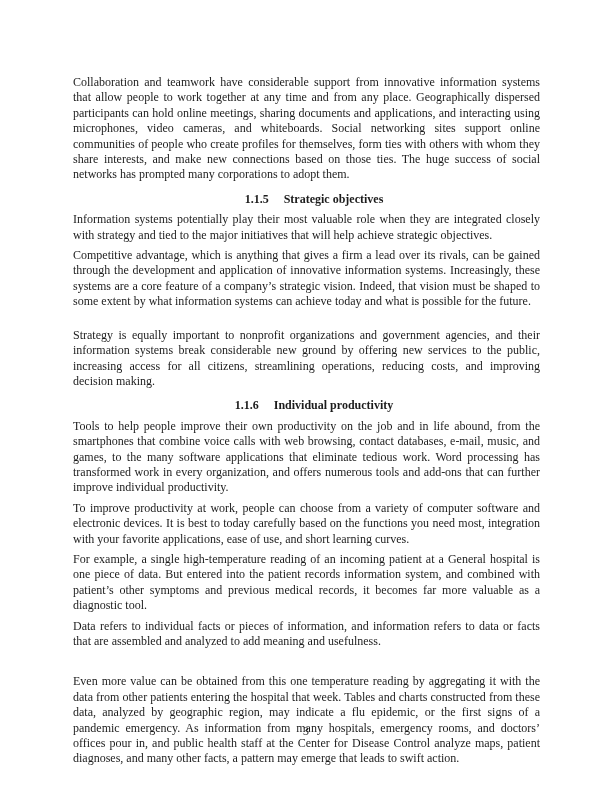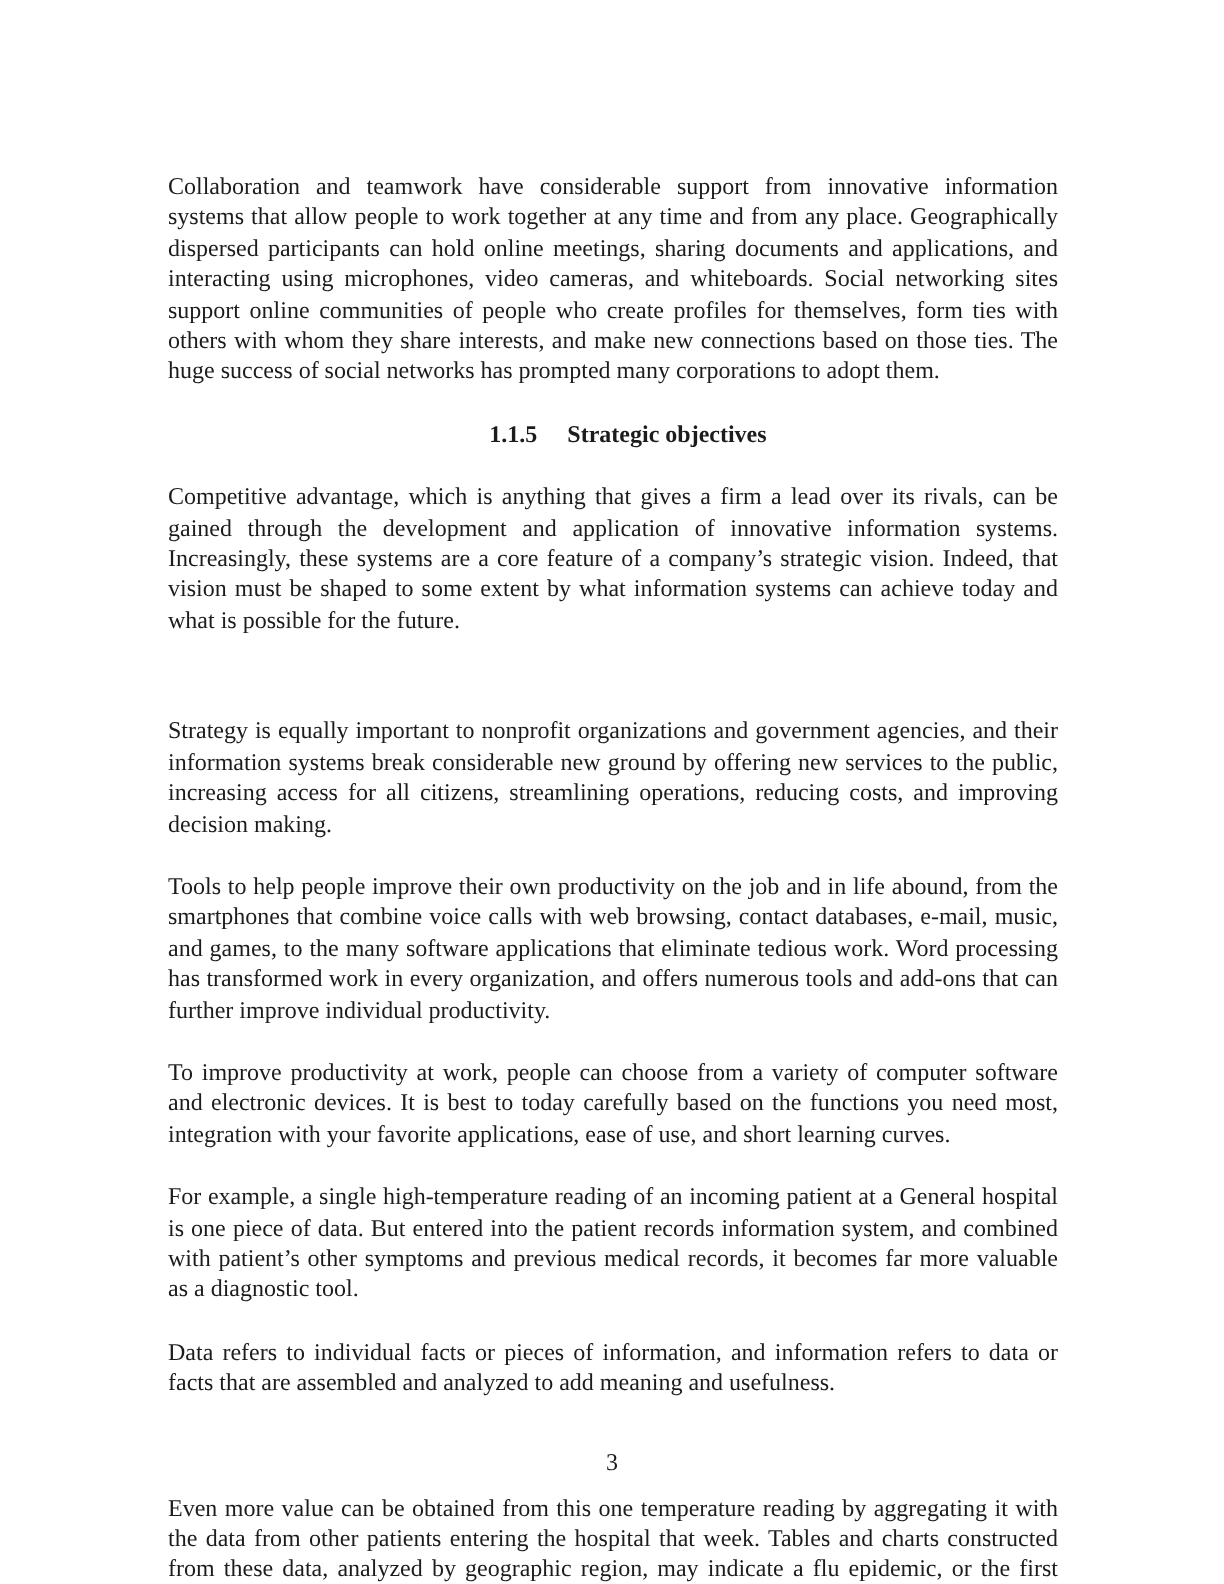--- a/index.html
+++ b/index.html
@@ -19,21 +19,21 @@
     color: #1c1c1c;
   }
   .content {
     position: absolute;
     left: 68px;
     top: 70px;
     width: 477px;
     text-align: justify;
   }
   p.body-para {
-    margin: 16px;
+    margin: 5px;
     padding: 0;
     text-align: justify;
   }
   .heading {
     font-weight: bold;
     margin: 9px 0 0 0;
     text-align: center;
     white-space: nowrap;
   }
   .hnum {
@@ -59,27 +59,31 @@
 <div class="page">
   <div class="content">
 
     <p class="body-para">Collaboration and teamwork have considerable support from innovative information systems that allow people to work together at any time and from any place. Geographically dispersed participants can hold online meetings, sharing documents and applications, and interacting using microphones, video cameras, and whiteboards. Social networking sites support online communities of people who create profiles for themselves, form ties with others with whom they share interests, and make new connections based on those ties. The huge success of social networks has prompted many corporations to adopt them.</p>
 
 
     <div class="heading">
       <span class="hnum">1.1.5</span><span>Strategic objectives</span>
     </div>
 
+    <p class="body-para">Information systems potentially play their most valuable role when they are integrated closely with strategy and tied to the major initiatives that will help achieve strategic objectives.</p>
 
     <p class="body-para">Competitive advantage, which is anything that gives a firm a lead over its rivals, can be gained through the development and application of innovative information systems. Increasingly, these systems are a core feature of a company’s strategic vision. Indeed, that vision must be shaped to some extent by what information systems can achieve today and what is possible for the future.</p>
 
     <div class="gap-sm"></div>
 
     <p class="body-para">Strategy is equally important to nonprofit organizations and government agencies, and their information systems break considerable new ground by offering new services to the public, increasing access for all citizens, streamlining operations, reducing costs, and improving decision making.</p>
 
+    <div class="heading">
+      <span class="hnum">1.1.6</span><span>Individual productivity</span>
+    </div>
 
     <p class="body-para">Tools to help people improve their own productivity on the job and in life abound, from the smartphones that combine voice calls with web browsing, contact databases, e-mail, music, and games, to the many software applications that eliminate tedious work. Word processing has transformed work in every organization, and offers numerous tools and add-ons that can further improve individual productivity.</p>
 
     <p class="body-para">To improve productivity at work, people can choose from a variety of computer software and electronic devices. It is best to today carefully based on the functions you need most, integration with your favorite applications, ease of use, and short learning curves.</p>
 
 
     <p class="body-para">For example, a single high-temperature reading of an incoming patient at a General hospital is one piece of data. But entered into the patient records information system, and combined with patient’s other symptoms and previous medical records, it becomes far more valuable as a diagnostic tool.</p>
 
     <p class="body-para">Data refers to individual facts or pieces of information, and information refers to data or facts that are assembled and analyzed to add meaning and usefulness.</p>
 

